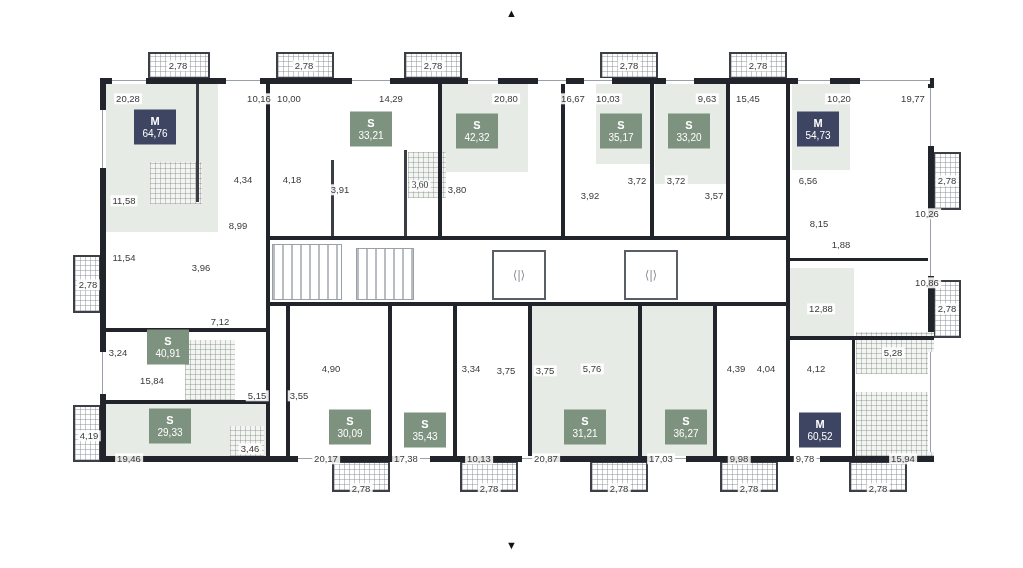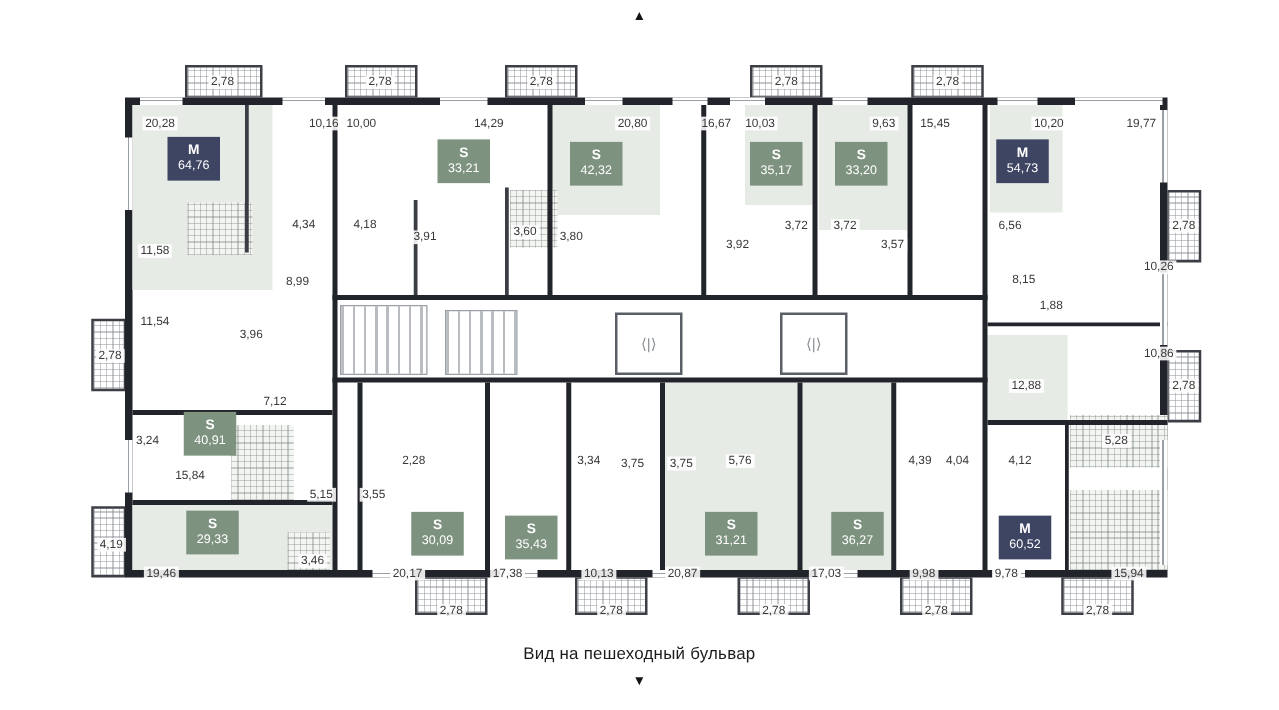--- a/index.html
+++ b/index.html
@@ -189,41 +189,41 @@
       <span class="dim" style="left: 573px; top: 99px;">16,67</span>
       <span class="dim" style="left: 608px; top: 99px;">10,03</span>
       <span class="dim" style="left: 707px; top: 99px;">9,63</span>
       <span class="dim" style="left: 748px; top: 99px;">15,45</span>
       <span class="dim" style="left: 839px; top: 99px;">10,20</span>
       <span class="dim" style="left: 913px; top: 99px;">19,77</span>
       <span class="dim" style="left: 124px; top: 201px;">11,58</span>
       <span class="dim" style="left: 243px; top: 180px;">4,34</span>
       <span class="dim" style="left: 292px; top: 180px;">4,18</span>
       <span class="dim" style="left: 340px; top: 190px;">3,91</span>
-      <span class="dim" style="left: 420px; top: 186px;">3,60</span>
+      <span class="dim" style="left: 420px; top: 186px; font-family: Liberation Serif, serif;">3,60</span>
       <span class="dim" style="left: 457px; top: 190px;">3,80</span>
       <span class="dim" style="left: 590px; top: 196px;">3,92</span>
       <span class="dim" style="left: 637px; top: 181px;">3,72</span>
       <span class="dim" style="left: 676px; top: 181px;">3,72</span>
       <span class="dim" style="left: 714px; top: 196px;">3,57</span>
       <span class="dim" style="left: 808px; top: 181px;">6,56</span>
       <span class="dim" style="left: 947px; top: 181px;">2,78</span>
       <span class="dim" style="left: 238px; top: 226px;">8,99</span>
       <span class="dim" style="left: 819px; top: 224px;">8,15</span>
       <span class="dim" style="left: 927px; top: 214px;">10,26</span>
       <span class="dim" style="left: 124px; top: 258px;">11,54</span>
       <span class="dim" style="left: 201px; top: 268px;">3,96</span>
       <span class="dim" style="left: 841px; top: 245px;">1,88</span>
       <span class="dim" style="left: 88px; top: 285px;">2,78</span>
       <span class="dim" style="left: 927px; top: 283px;">10,86</span>
       <span class="dim" style="left: 220px; top: 322px;">7,12</span>
       <span class="dim" style="left: 821px; top: 309px;">12,88</span>
       <span class="dim" style="left: 947px; top: 309px;">2,78</span>
       <span class="dim" style="left: 118px; top: 353px;">3,24</span>
-      <span class="dim" style="left: 331px; top: 369px;">2,28</span>
+      <span class="dim" style="left: 331px; top: 369px;">4,90</span>
       <span class="dim" style="left: 471px; top: 369px;">3,34</span>
       <span class="dim" style="left: 506px; top: 371px;">3,75</span>
       <span class="dim" style="left: 545px; top: 371px;">3,75</span>
       <span class="dim" style="left: 592px; top: 369px;">5,76</span>
       <span class="dim" style="left: 736px; top: 369px;">4,39</span>
       <span class="dim" style="left: 766px; top: 369px;">4,04</span>
       <span class="dim" style="left: 816px; top: 369px;">4,12</span>
       <span class="dim" style="left: 893px; top: 353px;">5,28</span>
       <span class="dim" style="left: 152px; top: 381px;">15,84</span>
       <span class="dim" style="left: 257px; top: 396px;">5,15</span>
@@ -239,15 +239,14 @@
       <span class="dim" style="left: 805px; top: 459px;">9,78</span>
       <span class="dim" style="left: 903px; top: 459px;">15,94</span>
       <span class="dim" style="left: 89px; top: 436px;">4,19</span>
       <span class="dim" style="left: 361px; top: 489px;">2,78</span>
       <span class="dim" style="left: 489px; top: 489px;">2,78</span>
       <span class="dim" style="left: 619px; top: 489px;">2,78</span>
       <span class="dim" style="left: 749px; top: 489px;">2,78</span>
       <span class="dim" style="left: 878px; top: 489px;">2,78</span>
     </div>
 
-  <div class="caption" style="top:516px">Вид на пешеходный бульвар</div>
   <div class="arrowline" style="top:540px">▼</div>
 </div>
 
 </body></html>

